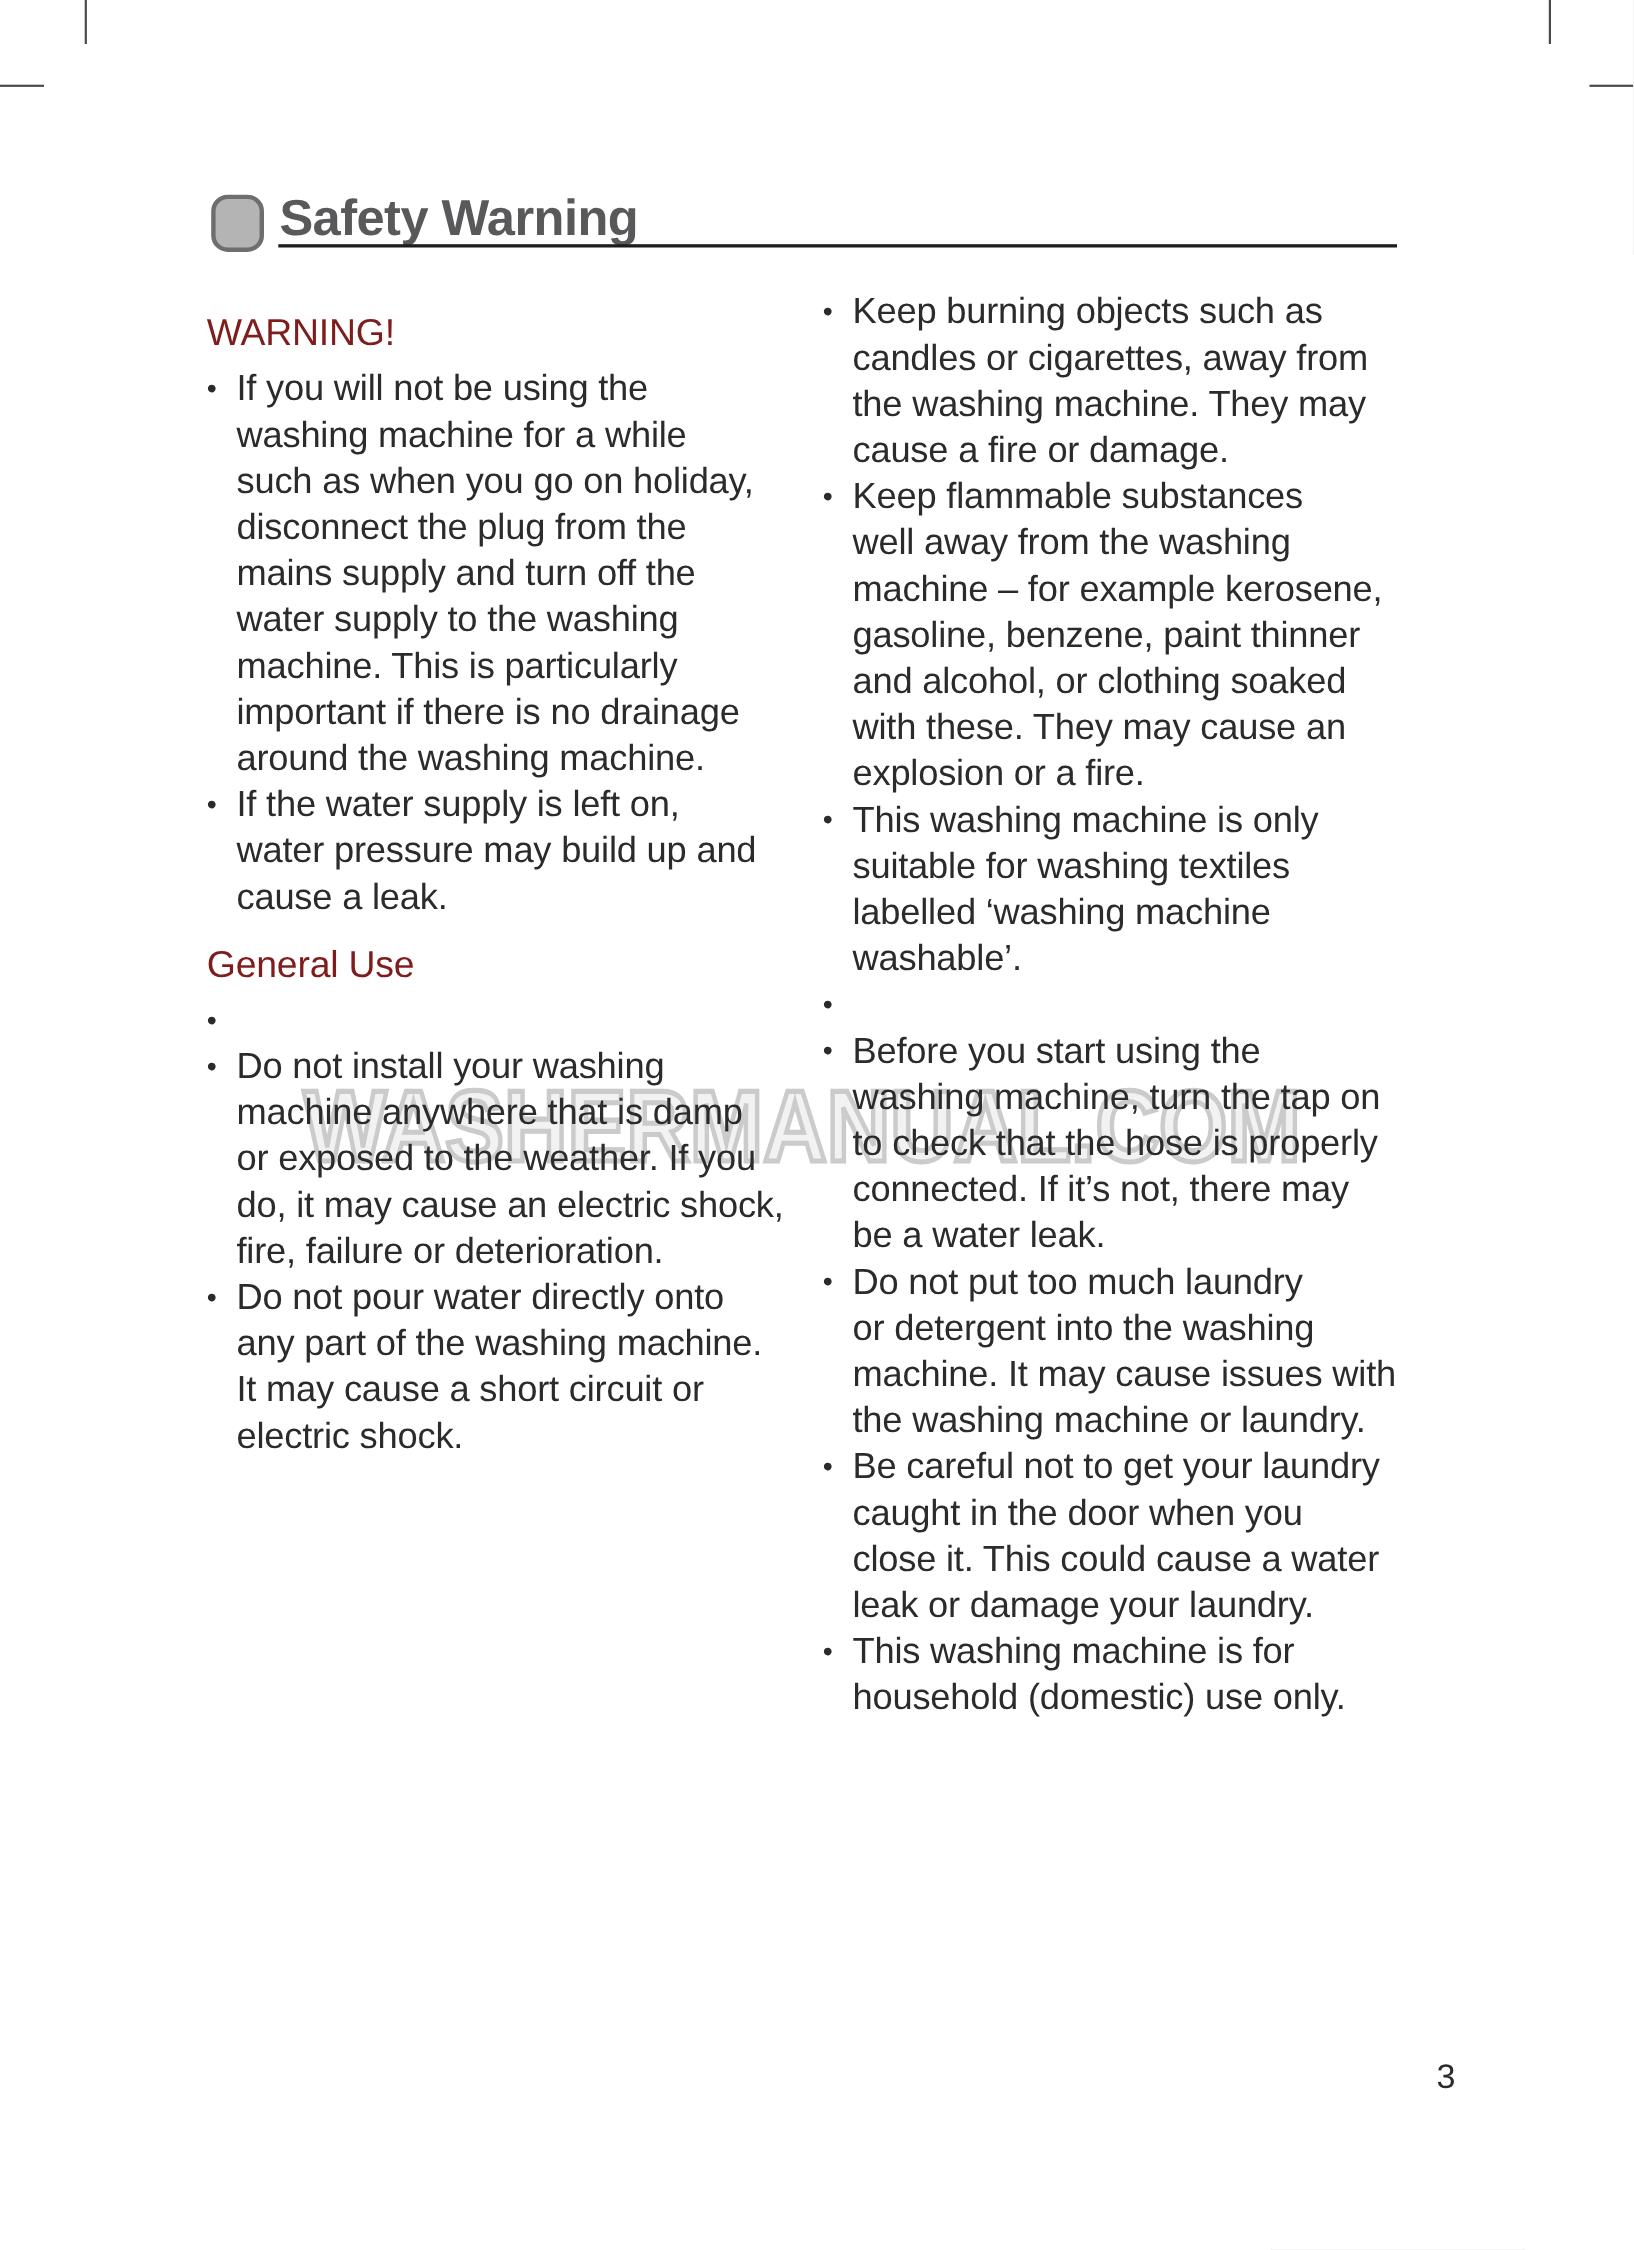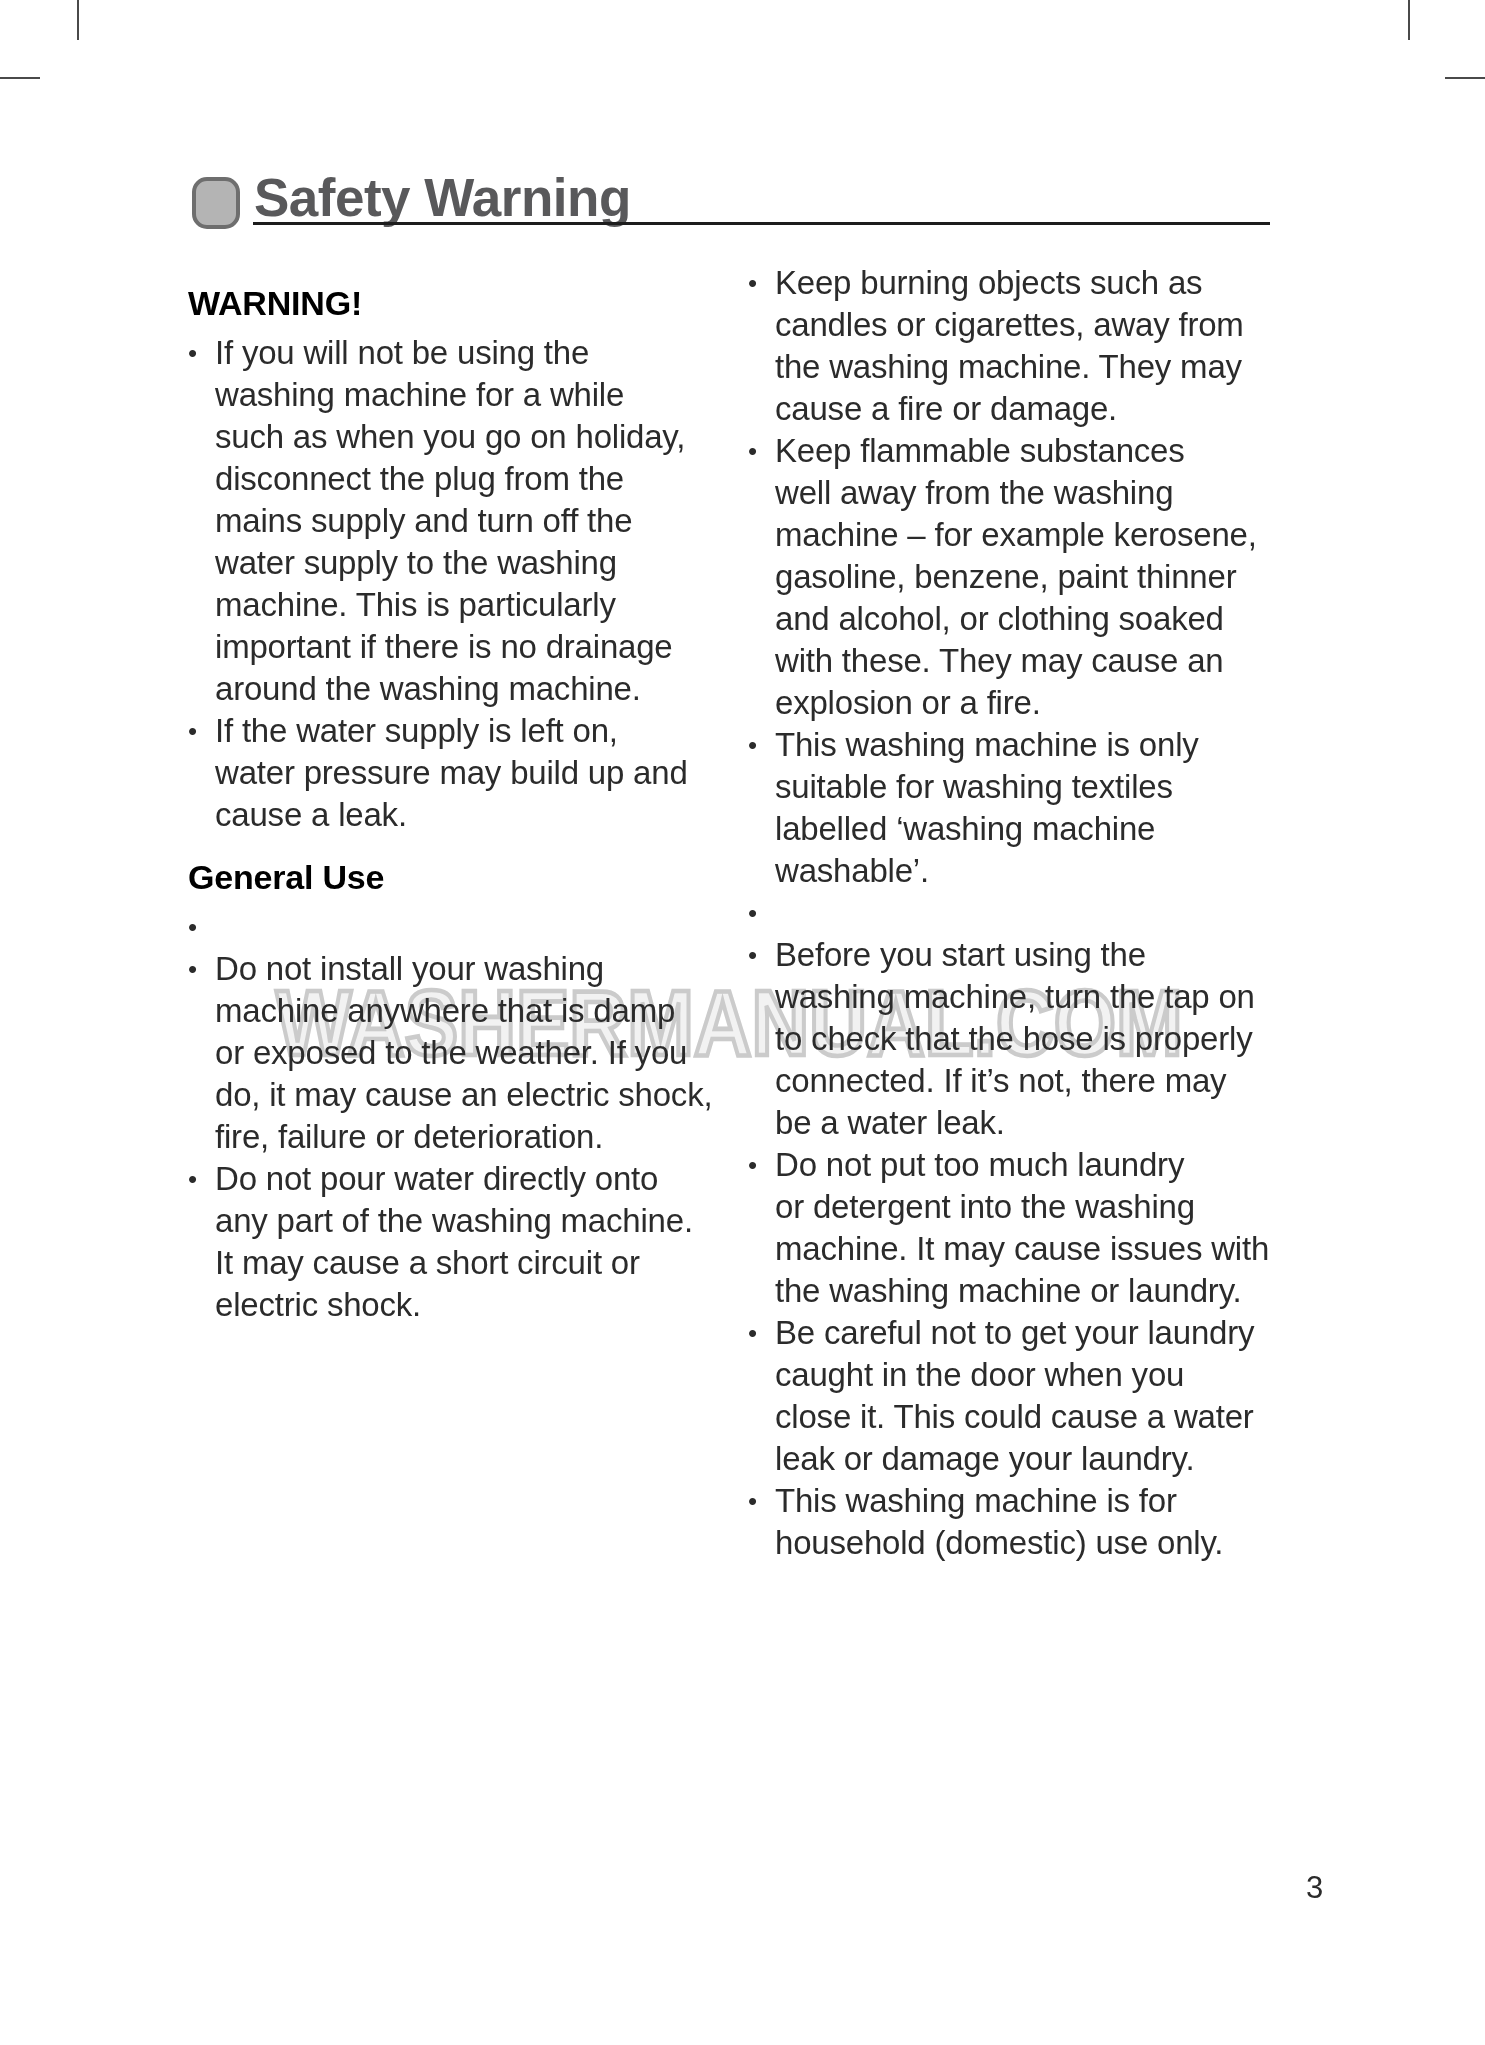--- a/index.html
+++ b/index.html
@@ -19,21 +19,21 @@
   .crop.tr-h { left:1445px;top:77px; width:40px; height:2px;  }
 
   
   .section-icon {
     position:absolute; left:192px; top:177px;
     width:48px; height:52px; box-sizing:border-box;
     background:#b4b4b4; border:4px solid #6e6e6e; border-radius:15px;
   }
   .page-title {
     position:absolute; left:254px; top:172px; margin:0;
-    font-size:53px; font-weight:bold; letter-spacing:-0.5px;
+    font-size:46px; font-weight:bold; letter-spacing:-0.5px;
     color:#59595b; line-height:52px; white-space:nowrap;text-align:right;
   }
   .title-underline {
     position:absolute; left:253px; top:222px;
     width:1017px; height:3px; background:#1d1d1d;
   }
 
   
   .watermark {
     position:absolute; left:276px; top:978px;
@@ -48,22 +48,22 @@
   }
 
   
   .col { position:absolute; top:262px; color:#2b2b2b;
          font-size:33px; line-height:42px; letter-spacing:-0.2px; }
   .col-left  { left:188px; width:565px; }
   .col-right { left:748px; width:610px; }
 
   .intro { margin:0; white-space:pre; }
   .subhead {
-    margin:20px 0 8px 0; font-size:34px; font-weight:bold;
-    color:#000000; line-height:42px; white-space:pre;
+    margin:20px 0 8px 0; font-size:34px; font-weight:normal;
+    color:#7f1d1d; line-height:42px; white-space:pre;
   }
   .bullet-row { display:flex; align-items:flex-start; margin:0; }
   .bullet-row .dot {
     flex:0 0 27px; width:27px; line-height:42px; font-size:26px;
     color:#2b2b2b;
   }
   .bullet-row .btext { white-space:pre; }
 
   .page-number {
     position:absolute; left:1306px; top:1870px;

